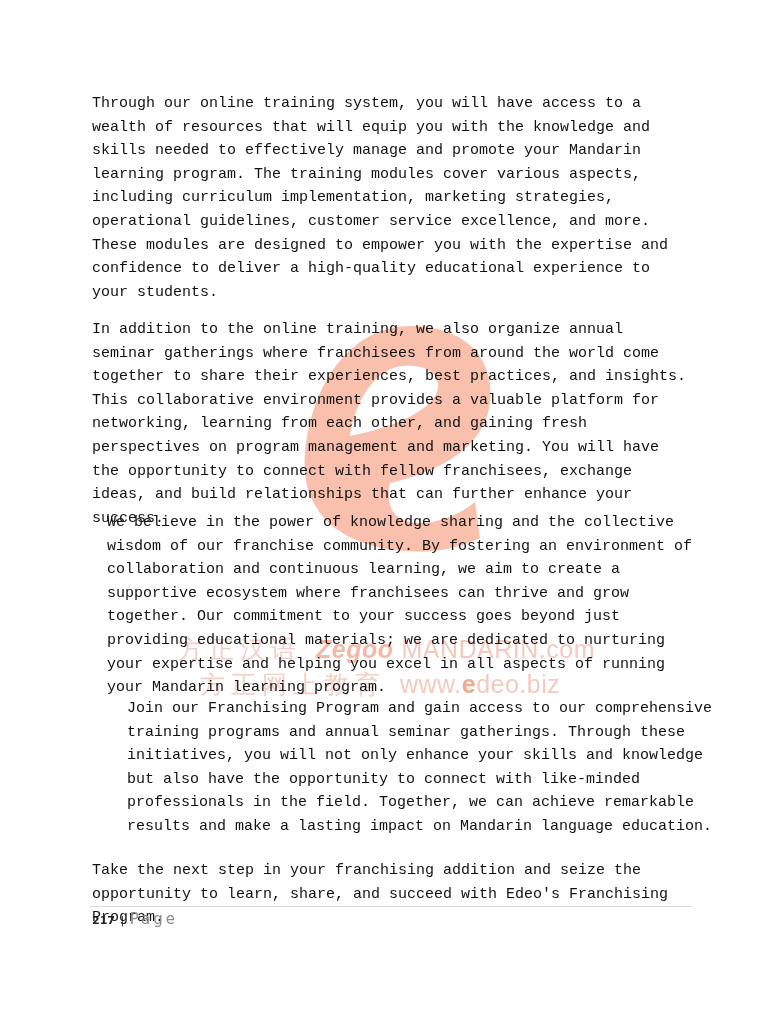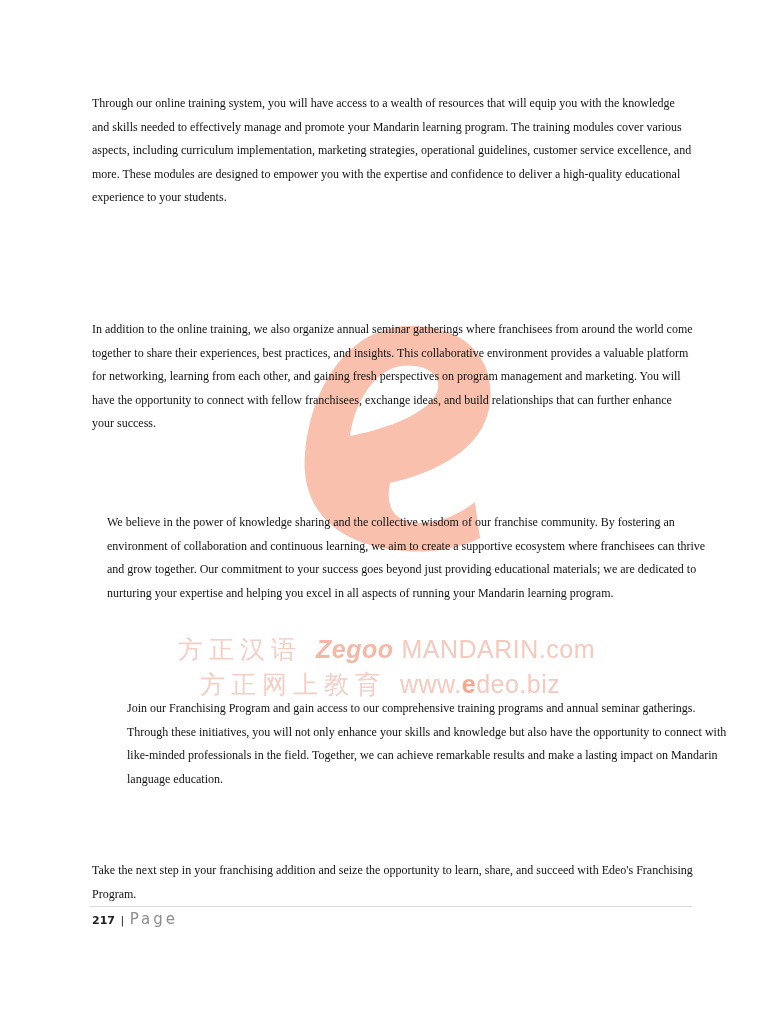--- a/index.html
+++ b/index.html
@@ -49,22 +49,22 @@
     .wm-brand { font-style: italic; font-weight: bold; color: #f4b8a6; margin-right: 8px; }
     .wm-e { font-weight: bold; color: #f2a98f; }
     .content {
       position: absolute;
       left: 92px;
       top: 92px;
       width: 602px;
       z-index: 1;
     }
     .para {
-      font-family: Liberation Serif, serif;
-      font-size: 12px;
+      font-family: Liberation Mono, monospace;
+      font-size: 15px;
       line-height: 23.6px;
       color: #111111;
       margin: 0;
     }
     .p1 { position: absolute; top: 0; left: 0; width: 602px; }
     .p2 { position: absolute; top: 226px; left: 0; width: 602px; }
     .p3 { position: absolute; top: 419px; left: 15px; width: 602px; }
     .p4 { position: absolute; top: 605px; left: 0; width: 602px; margin-left: 35px; }
     .p5 { position: absolute; top: 767px; left: 0; width: 602px; }
     .footer-rule {

